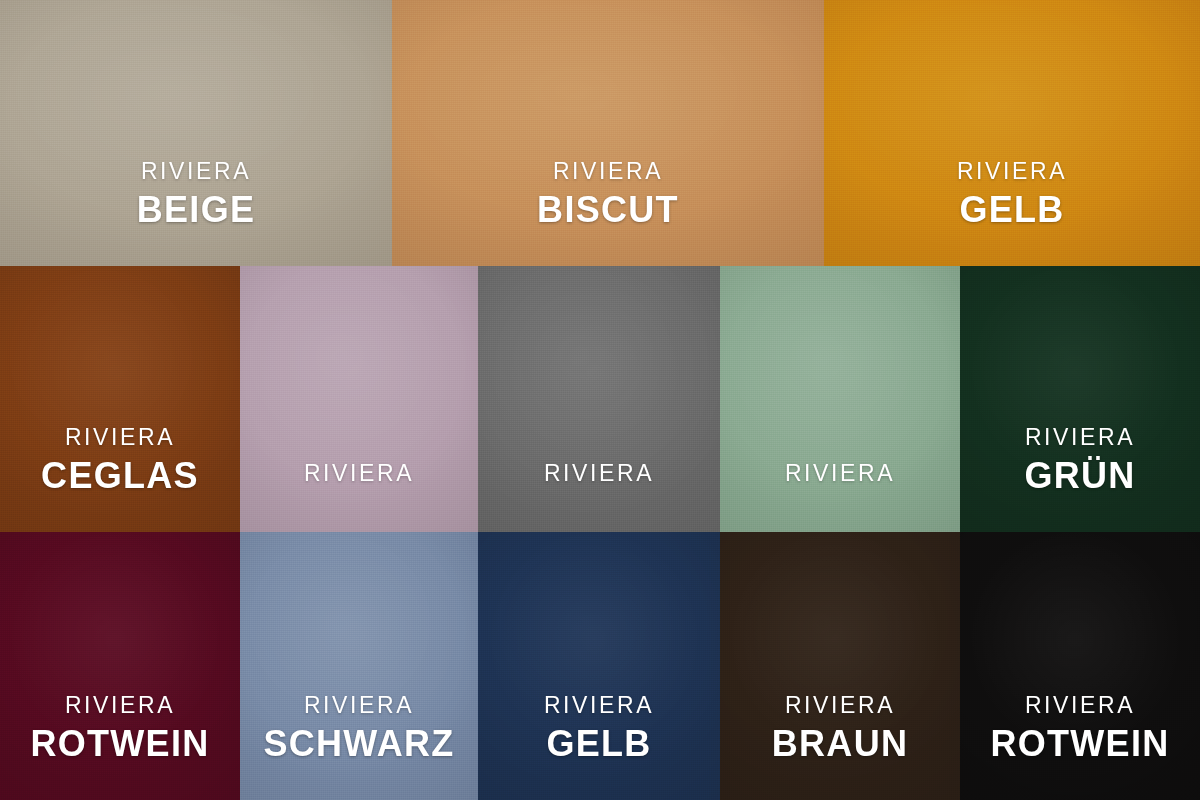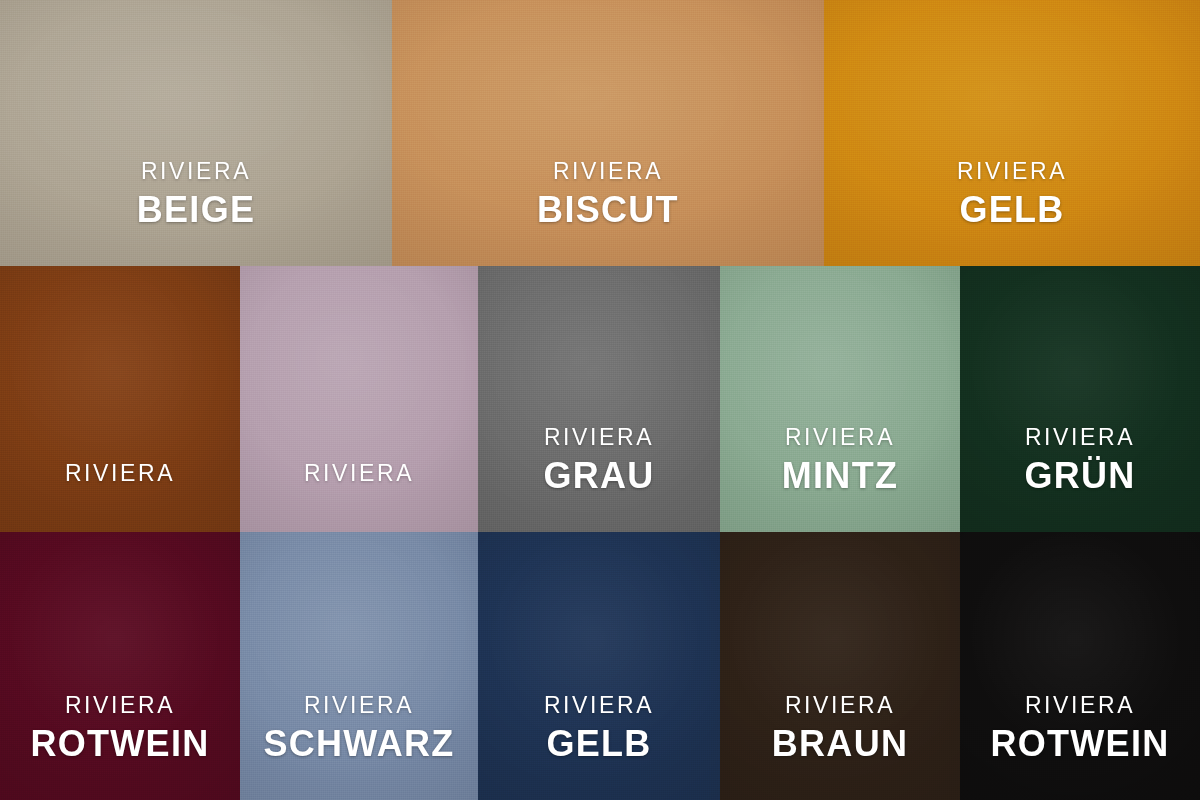--- a/index.html
+++ b/index.html
@@ -127,37 +127,36 @@
         <div class="swatch-caption">
           <span class="brand-line">RIVIERA</span>
           <span class="color-name">GELB</span>
         </div>
       </div>
     </div>
     <div class="swatch-row row-middle">
       <div class="swatch" style="background-color: rgb(126, 61, 20); width: 240px;">
         <div class="swatch-caption">
           <span class="brand-line">RIVIERA</span>
+          <span class="color-name">CEGLAS</span>
         </div>
       </div>
       <div class="swatch" style="background-color: rgb(182, 160, 175); width: 238px;">
         <div class="swatch-caption">
           <span class="brand-line">RIVIERA</span>
         </div>
       </div>
       <div class="swatch" style="background-color: rgb(109, 109, 109); width: 242px;">
         <div class="swatch-caption">
           <span class="brand-line">RIVIERA</span>
-          <span class="color-name">GRAU</span>
         </div>
       </div>
       <div class="swatch" style="background-color: rgb(140, 171, 147); width: 240px;">
         <div class="swatch-caption">
           <span class="brand-line">RIVIERA</span>
-          <span class="color-name">MINTZ</span>
         </div>
       </div>
       <div class="swatch" style="background-color: rgb(19, 48, 31); width: 240px;">
         <div class="swatch-caption">
           <span class="brand-line">RIVIERA</span>
           <span class="color-name">GRÜN</span>
         </div>
       </div>
     </div>
     <div class="swatch-row row-bottom">

